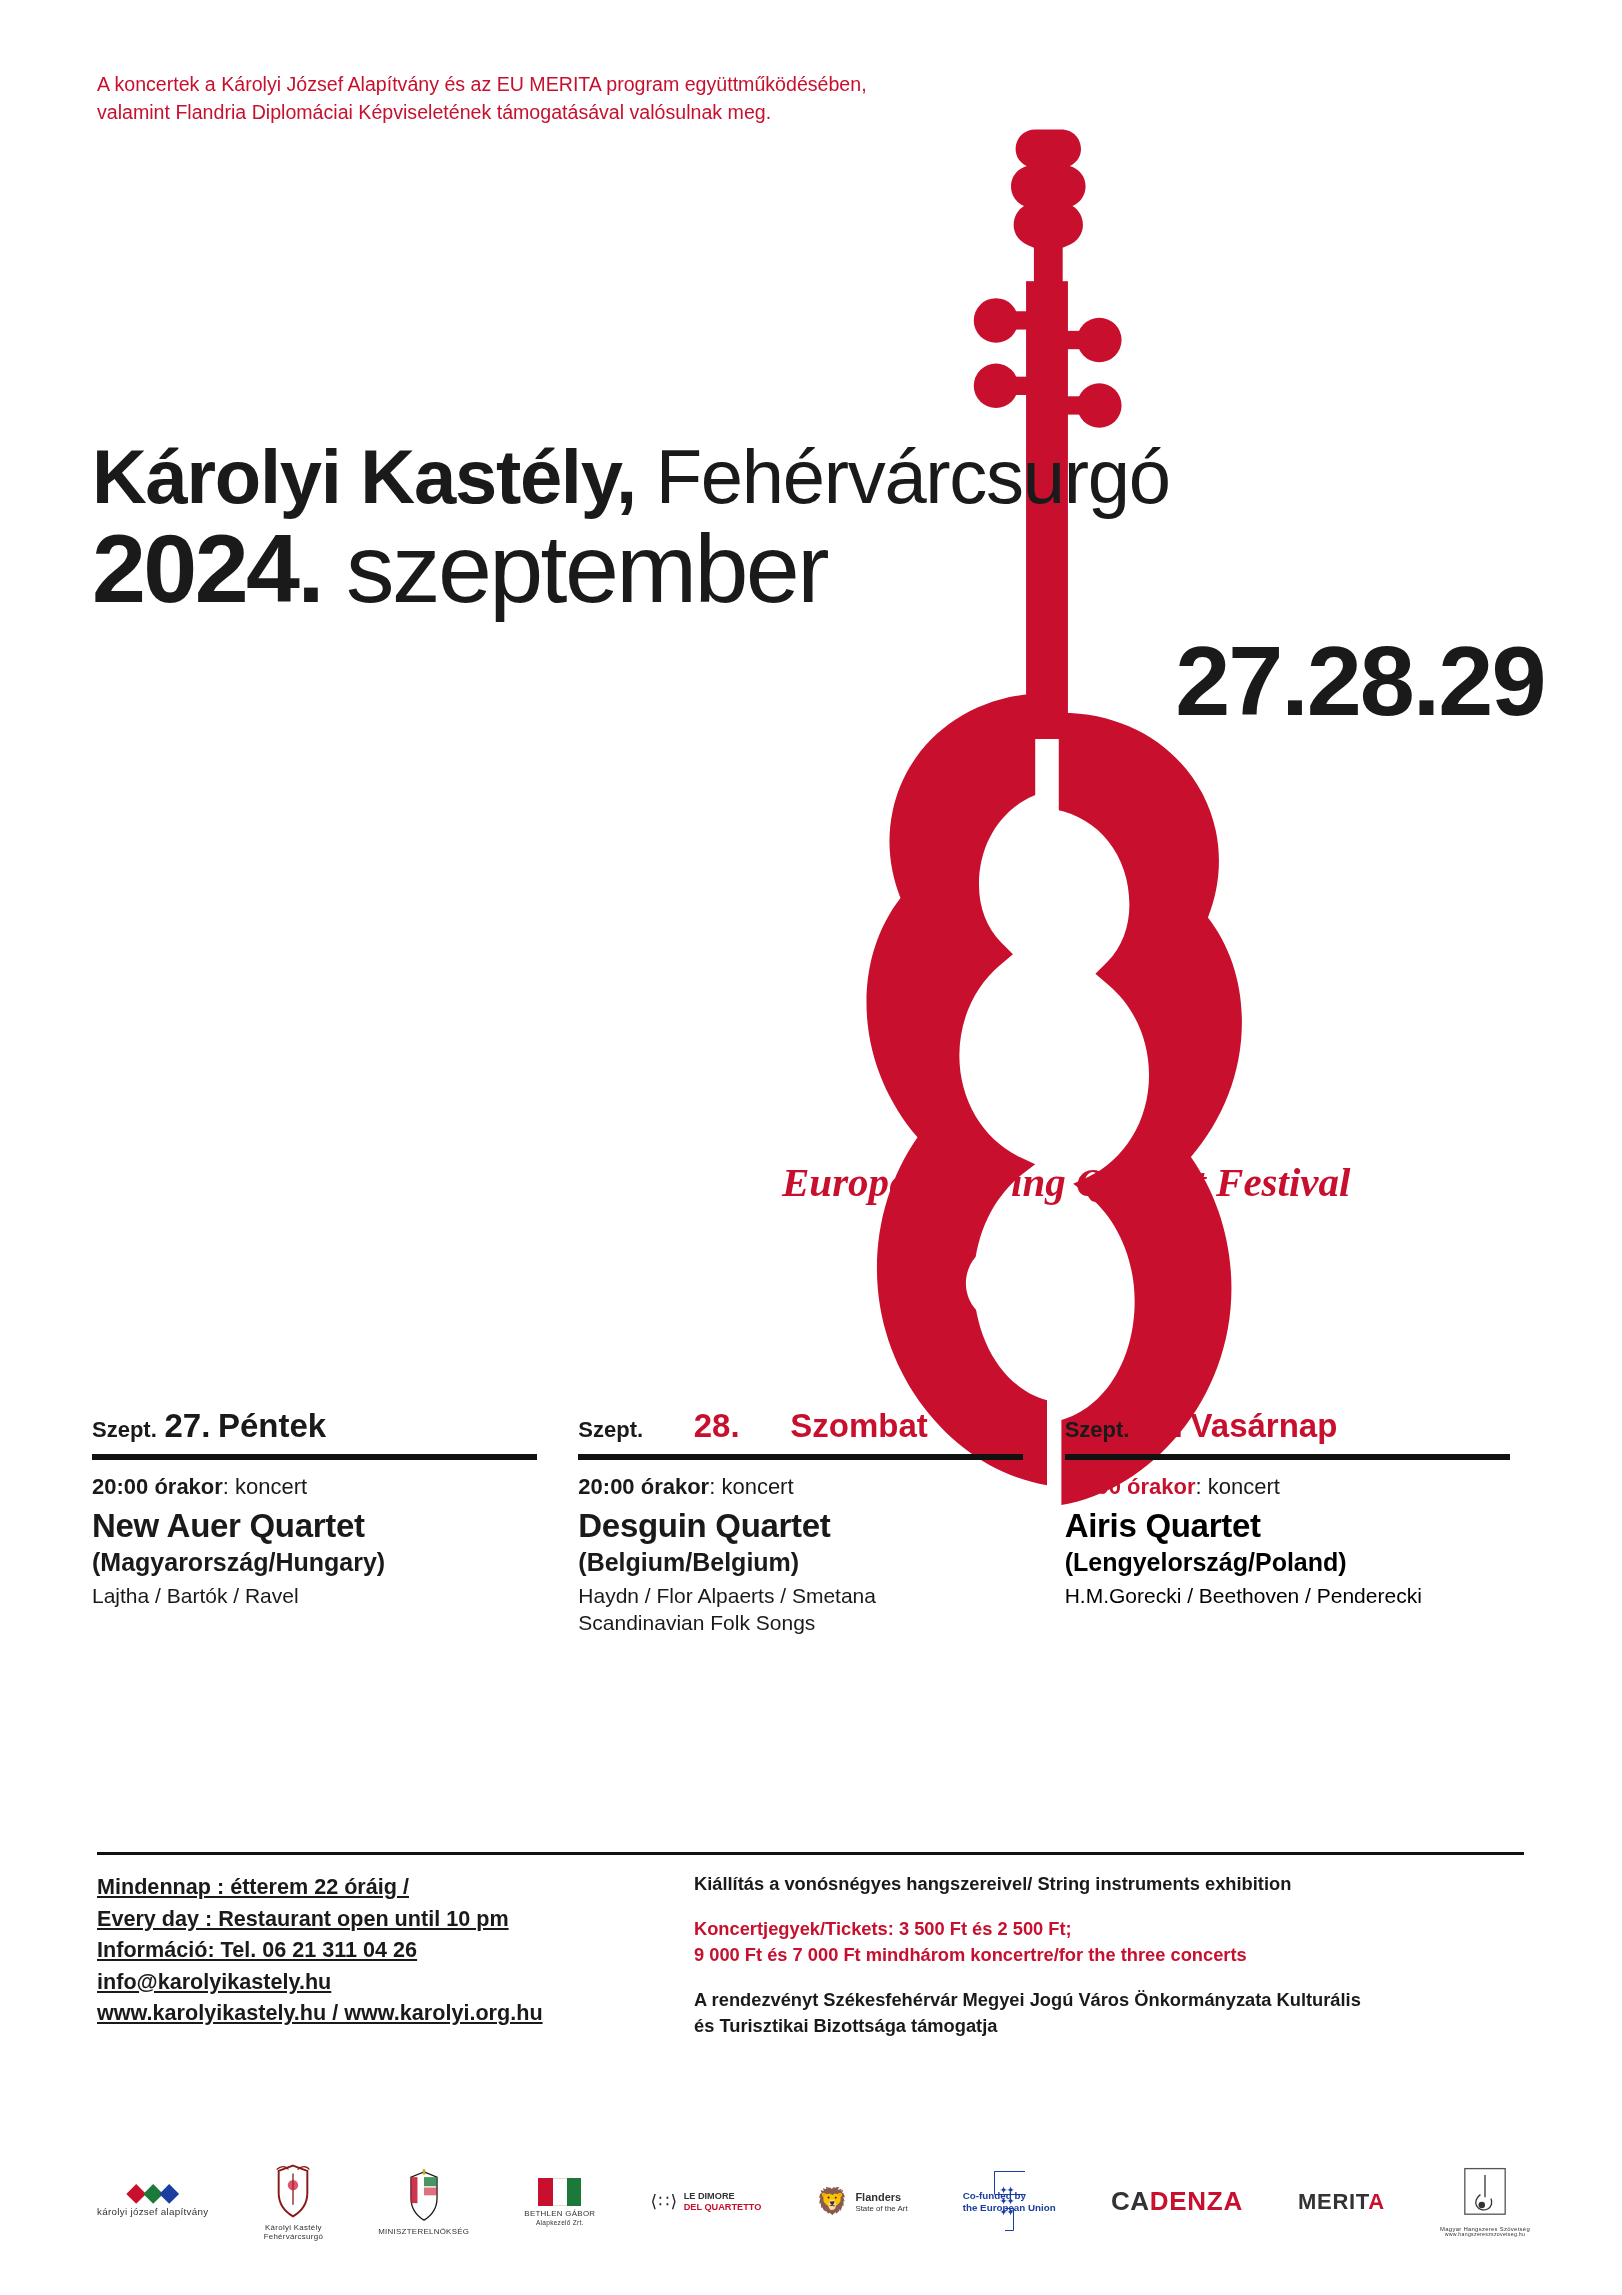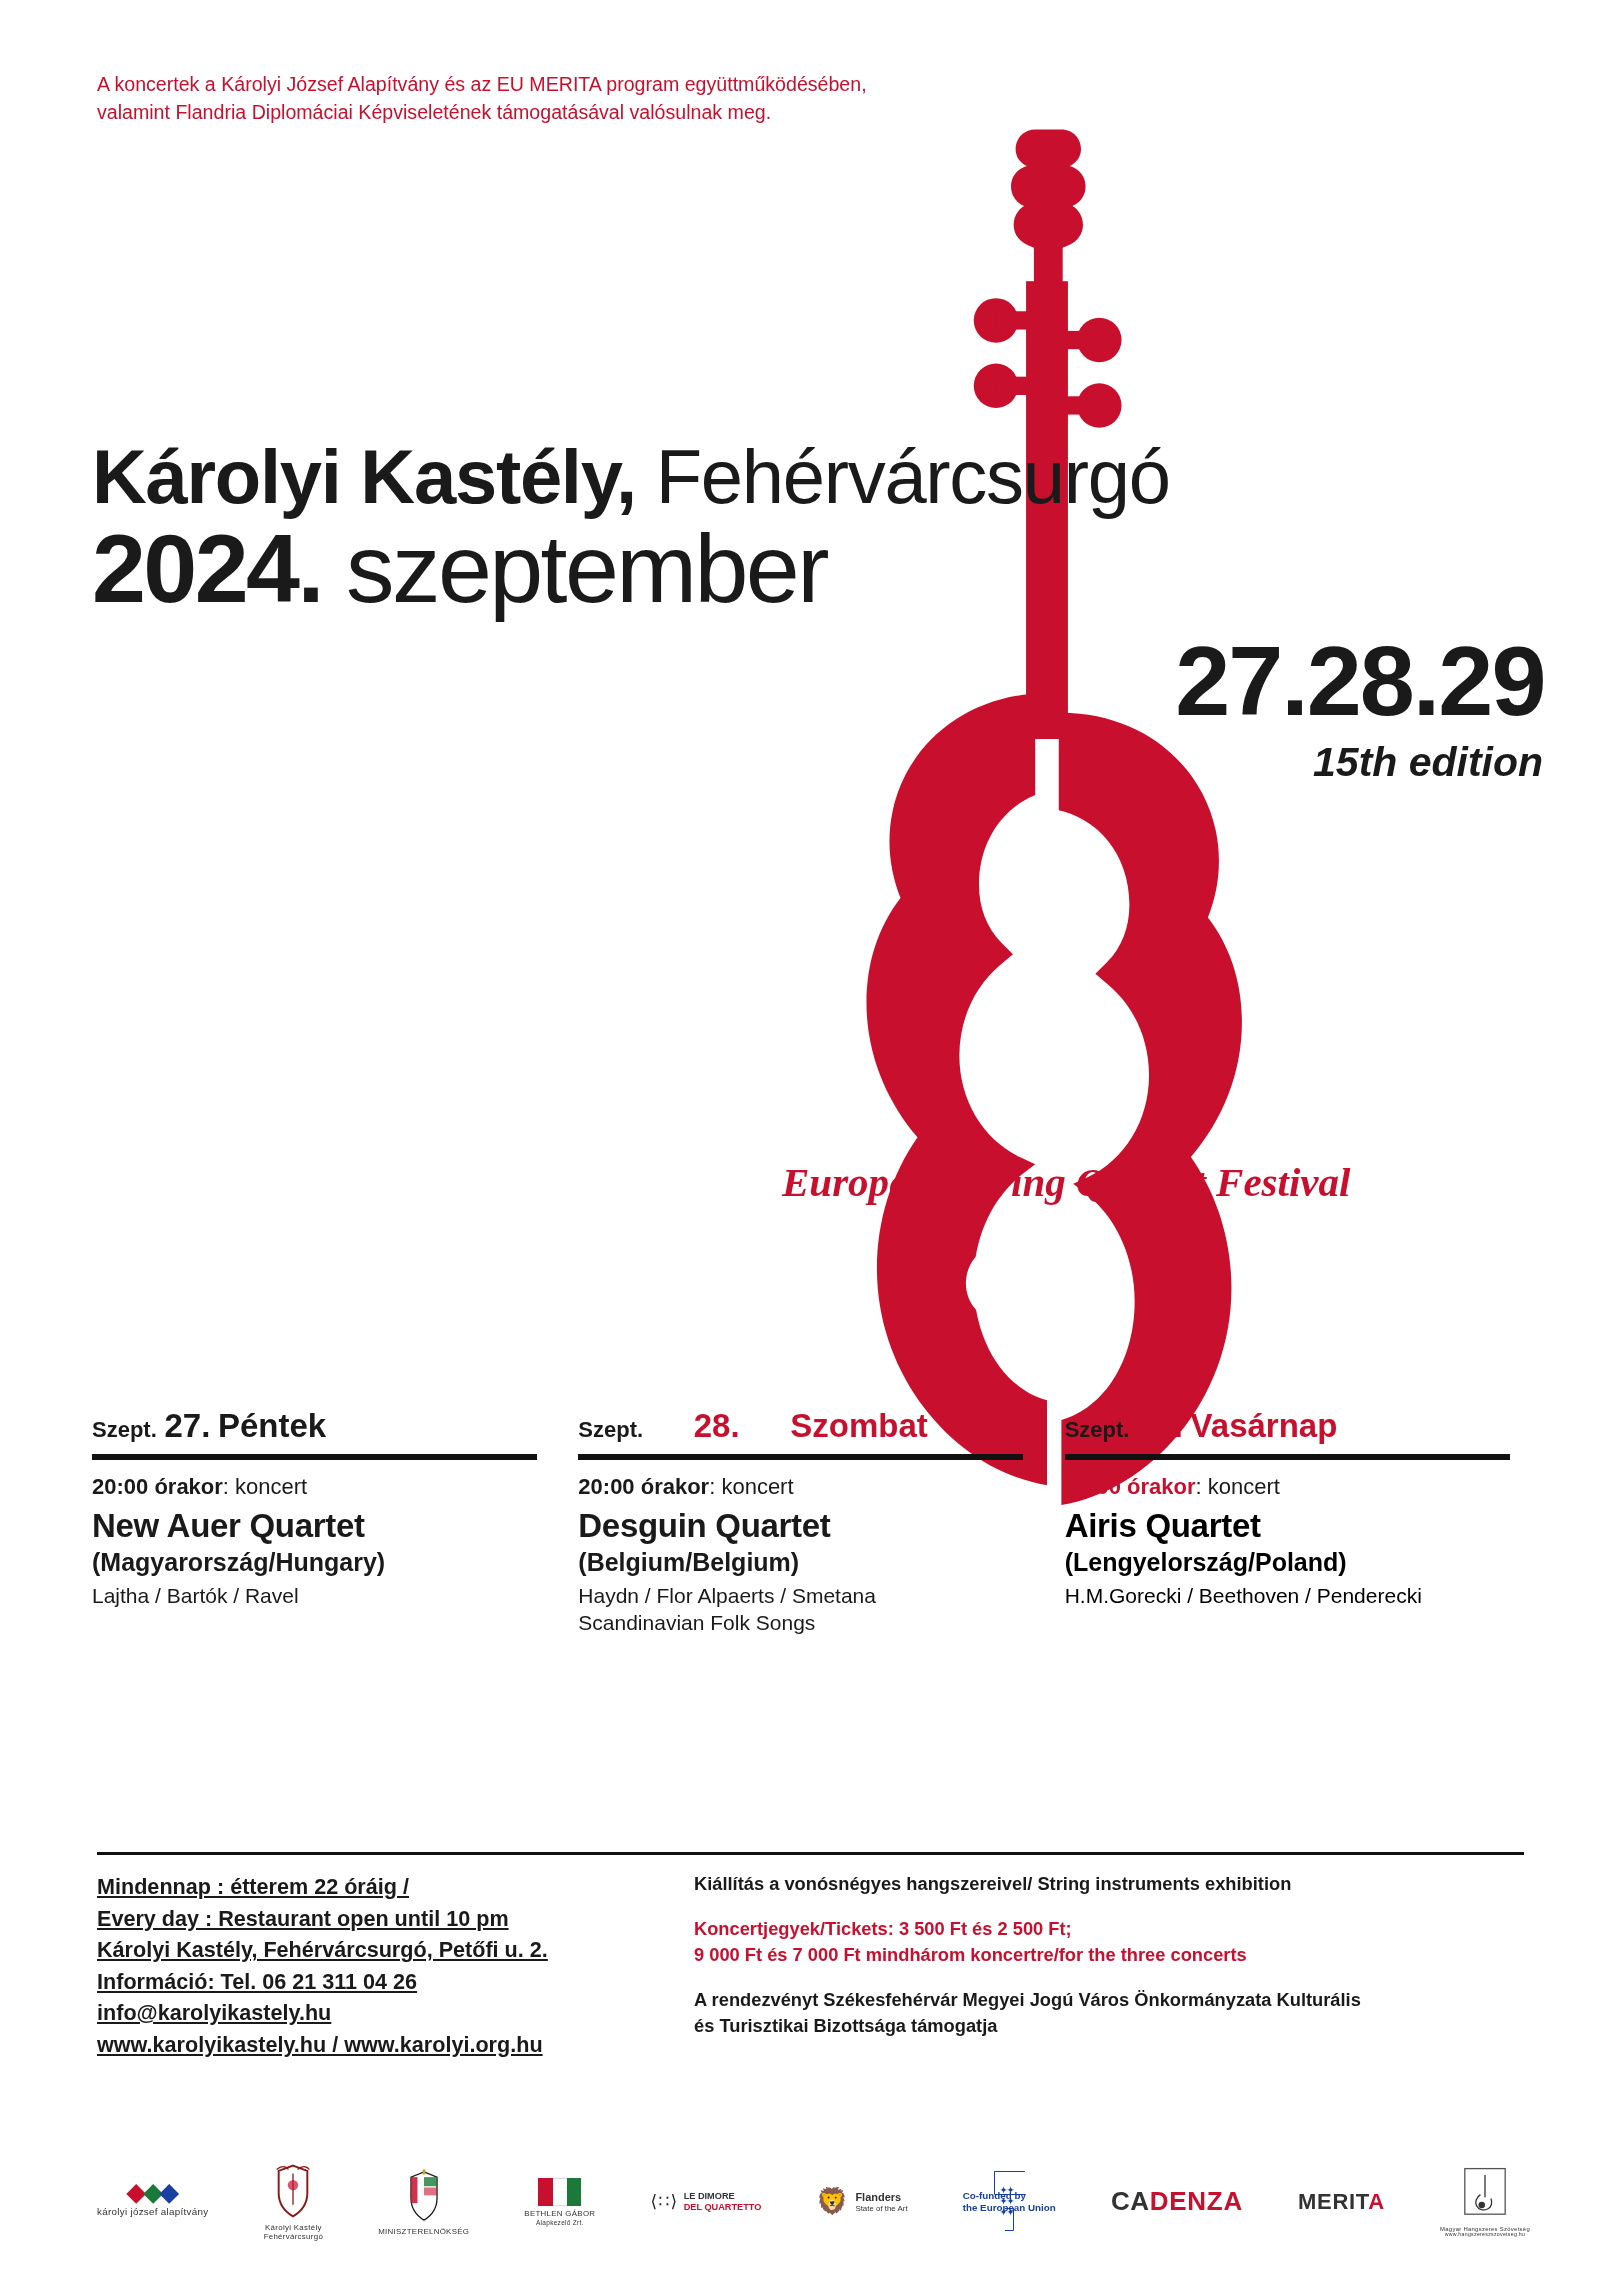--- a/index.html
+++ b/index.html
@@ -153,21 +153,20 @@
       </g>
     </svg>
   </div>
 
   <div class="credit">A koncertek a Károlyi József Alapítvány és az EU MERITA program együttműködésében, valamint Flandria Diplomáciai Képviseletének támogatásával valósulnak meg.</div>
 
   <div class="titleblock">
     <div class="line1"><b>Károlyi Kastély,</b><span class="light"> Fehérvárcsurgó</span></div>
     <div class="line2"><b>2024.</b><span class="light"> szeptember</span></div>
     <div class="line3">27.28.29</div>
-    <div class="line4">15th edition</div>
   </div>
 
   <div class="logotype">
     <div class="subtitle">European String Quartet Festival</div>
   </div>
 
   <div class="days">
 
     <div class="day">
       <div class="dayhead">
@@ -208,21 +207,20 @@
       <div class="country">(Lengyelország/Poland)</div>
       <div class="prog" style="white-space:pre-line">H.M.Gorecki / Beethoven / Penderecki</div>
     </div>
   </div>
 
   <div class="botrule"></div>
 
   <div class="infoleft">
     <div class="b">Mindennap : étterem 22 óráig /</div>
     <div class="b">Every day : Restaurant open until 10 pm</div>
-    <div class="b">Károlyi Kastély, Fehérvárcsurgó, Petőfi u. 2.</div>
     <div class="b">Információ: Tel. 06 21 311 04 26</div>
     <div class="b">info@karolyikastely.hu</div>
     <div class="b">www.karolyikastely.hu / www.karolyi.org.hu</div>
   </div>
 
   <div class="inforight">
     <div class="blk">
       <div class="bold">Kiállítás a vonósnégyes hangszereivel/ String instruments exhibition</div>
     </div>
     <div class="blk">

